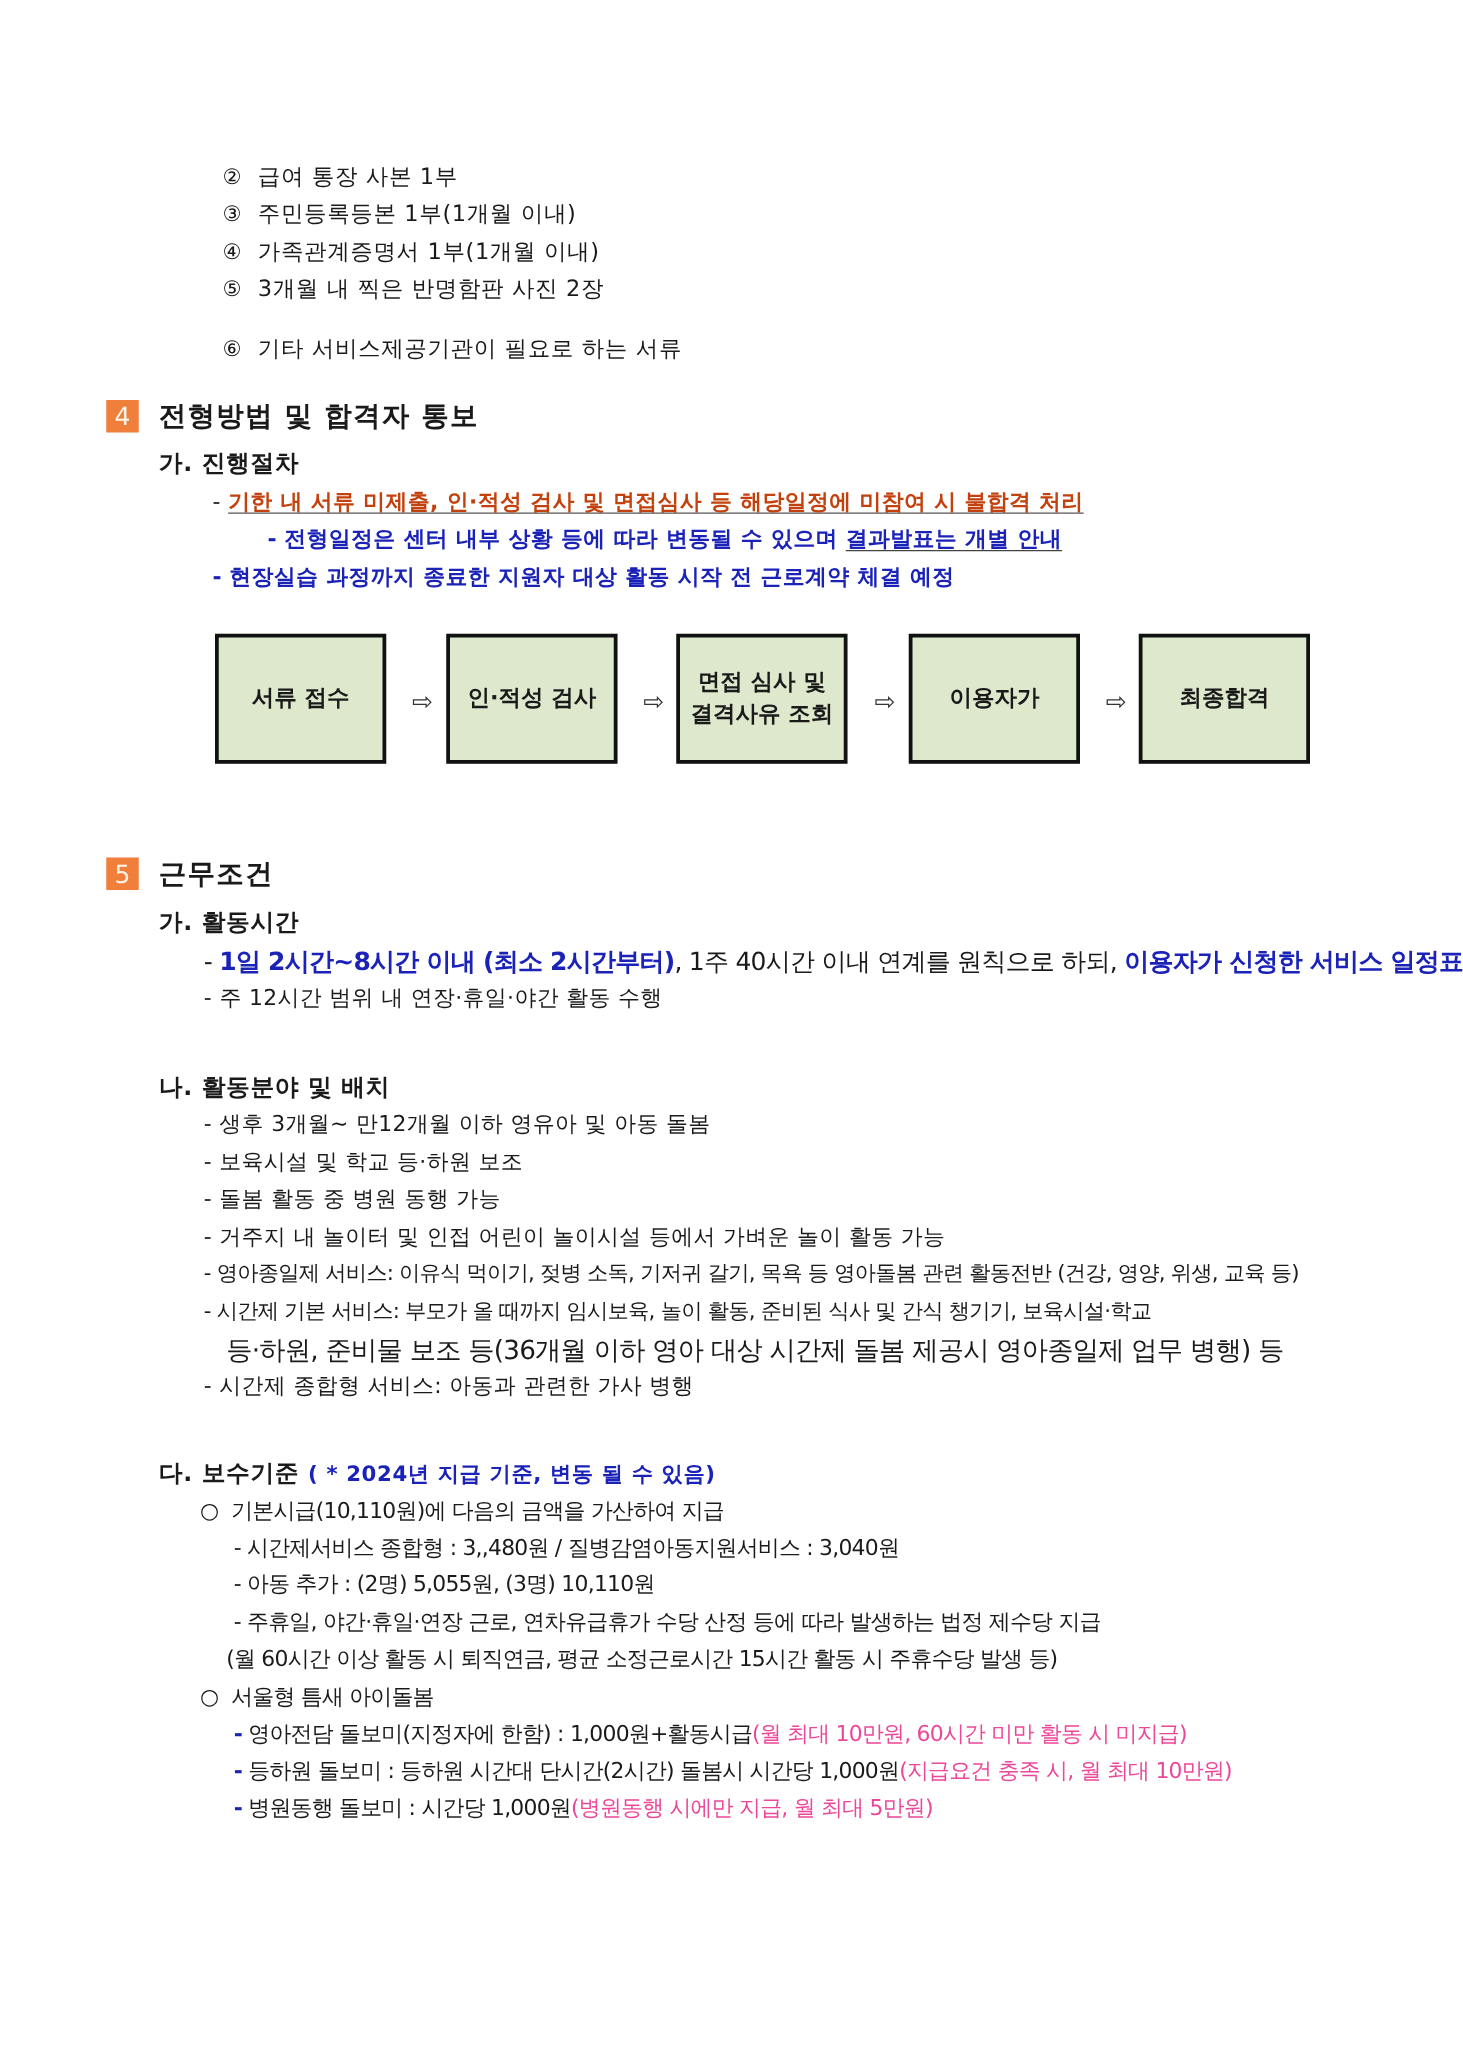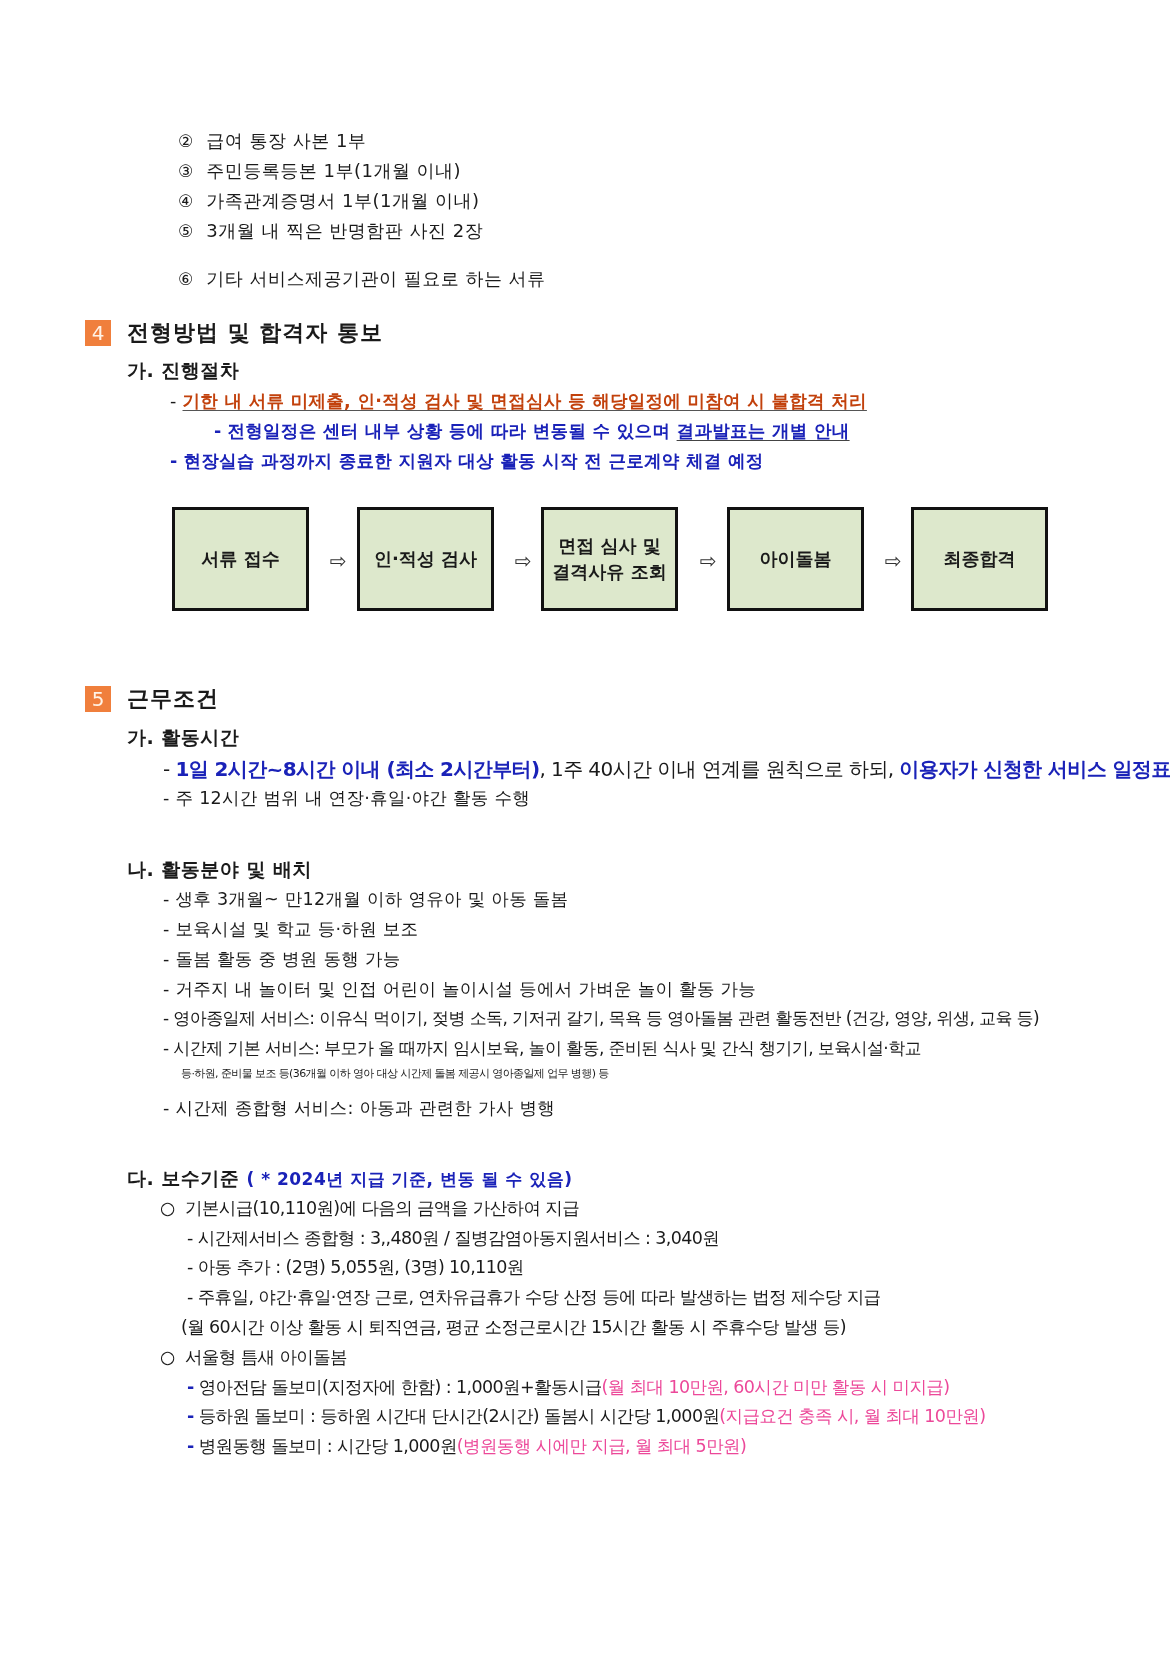--- a/index.html
+++ b/index.html
@@ -82,21 +82,21 @@
 <div class="flow-box" style="left:357px;">
     <span>인·적성 검사</span>
   </div>
 <div class="flow-arrow" style="left:512px;">⇨</div>
 <div class="flow-box" style="left:541px;">
     <span style="white-space:pre-line;">면접 심사 및
 결격사유 조회</span>
   </div>
 <div class="flow-arrow" style="left:697px;">⇨</div>
 <div class="flow-box" style="left:727px;">
-    <span>아이돌봄</span>
+    <span>이용자가</span>
   </div>
 <div class="flow-arrow" style="left:882px;">⇨</div>
 <div class="flow-box" style="left:911px;">
     <span>최종합격</span>
   </div>
 
 <div class="sec-badge" style="left:85px; top:686px;">5</div>
 <div class="abs sec-title" style="left:127px; top:684px;">근무조건</div>
 <div class="abs sub-title" style="left:127px; top:725px;">가. 활동시간</div>
 
@@ -110,21 +110,21 @@
 </div>
 
 <div class="abs sub-title" style="left:127px; top:857px;">나. 활동분야 및 배치</div>
 
 <div class="abs line" style="left:163px; top:887px;">- <span>생후 3개월~ 만12개월 이하 영유아 및 아동 돌봄</span></div>
 <div class="abs line" style="left:163px; top:917px;">- <span>보육시설 및 학교 등·하원 보조</span></div>
 <div class="abs line" style="left:163px; top:947px;">- <span>돌봄 활동 중 병원 동행 가능</span></div>
 <div class="abs line" style="left:163px; top:977px;">- <span>거주지 내 놀이터 및 인접 어린이 놀이시설 등에서 가벼운 놀이 활동 가능</span></div>
 <div class="abs line condensed" style="left:163px; top:1007px; font-size:17px;">- <span>영아종일제 서비스: 이유식 먹이기, 젖병 소독, 기저귀 갈기, 목욕 등 영아돌봄 관련 활동전반 (건강, 영양, 위생, 교육 등)</span></div>
 <div class="abs line condensed" style="left:163px; top:1037px; font-size:17px;">- <span>시간제 기본 서비스: 부모가 올 때까지 임시보육, 놀이 활동, 준비된 식사 및 간식 챙기기, 보육시설·학교</span></div>
-<div class="abs line condensed" style="left:181px; top:1066px; font-size:11px;"><span>등·하원, 준비물 보조 등(36개월 이하 영아 대상 시간제 돌봄 제공시 영아종일제 업무 병행) 등</span></div>
+<div class="abs line condensed" style="left:181px; top:1066px; font-size:21px;"><span>등·하원, 준비물 보조 등(36개월 이하 영아 대상 시간제 돌봄 제공시 영아종일제 업무 병행) 등</span></div>
 <div class="abs line" style="left:163px; top:1096px;">- <span>시간제 종합형 서비스: 아동과 관련한 가사 병행</span></div>
 
 <div class="abs sub-title" style="left:127px; top:1166px;">
   <span>다. 보수기준</span>
   <span class="blue-b" style="font-size:17px;">( * 2024년 지급 기준, 변동 될 수 있음)</span>
 </div>
 
 <div class="abs line condensed" style="left:160px; top:1196px;">
   <span class="circle">○</span>
   <span>기본시급(10,110원)에 다음의 금액을 가산하여 지급</span>

